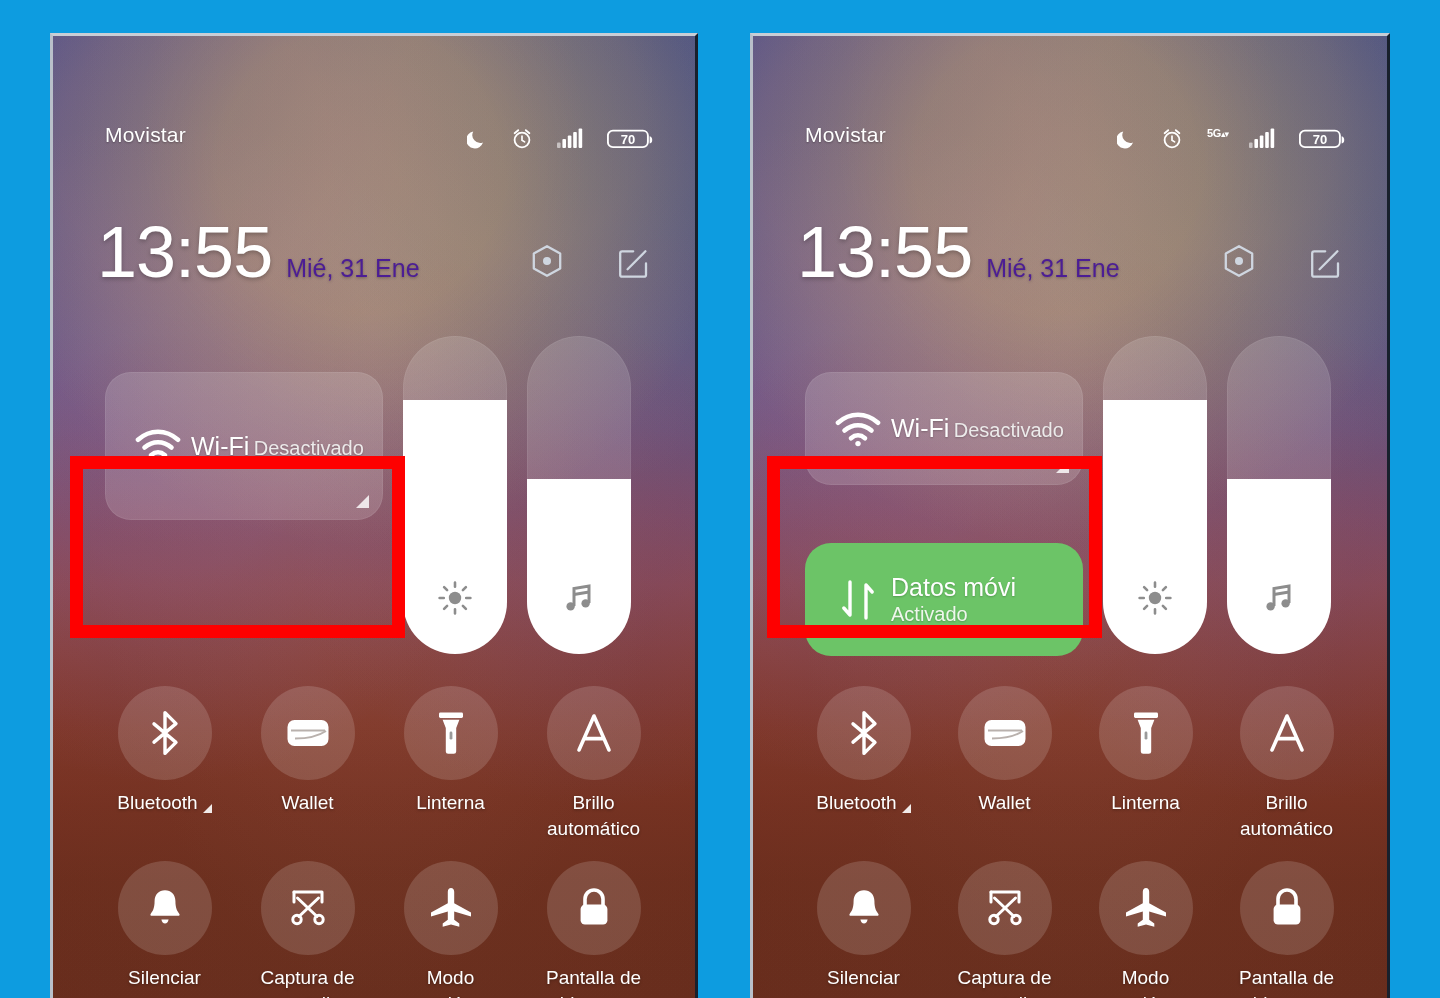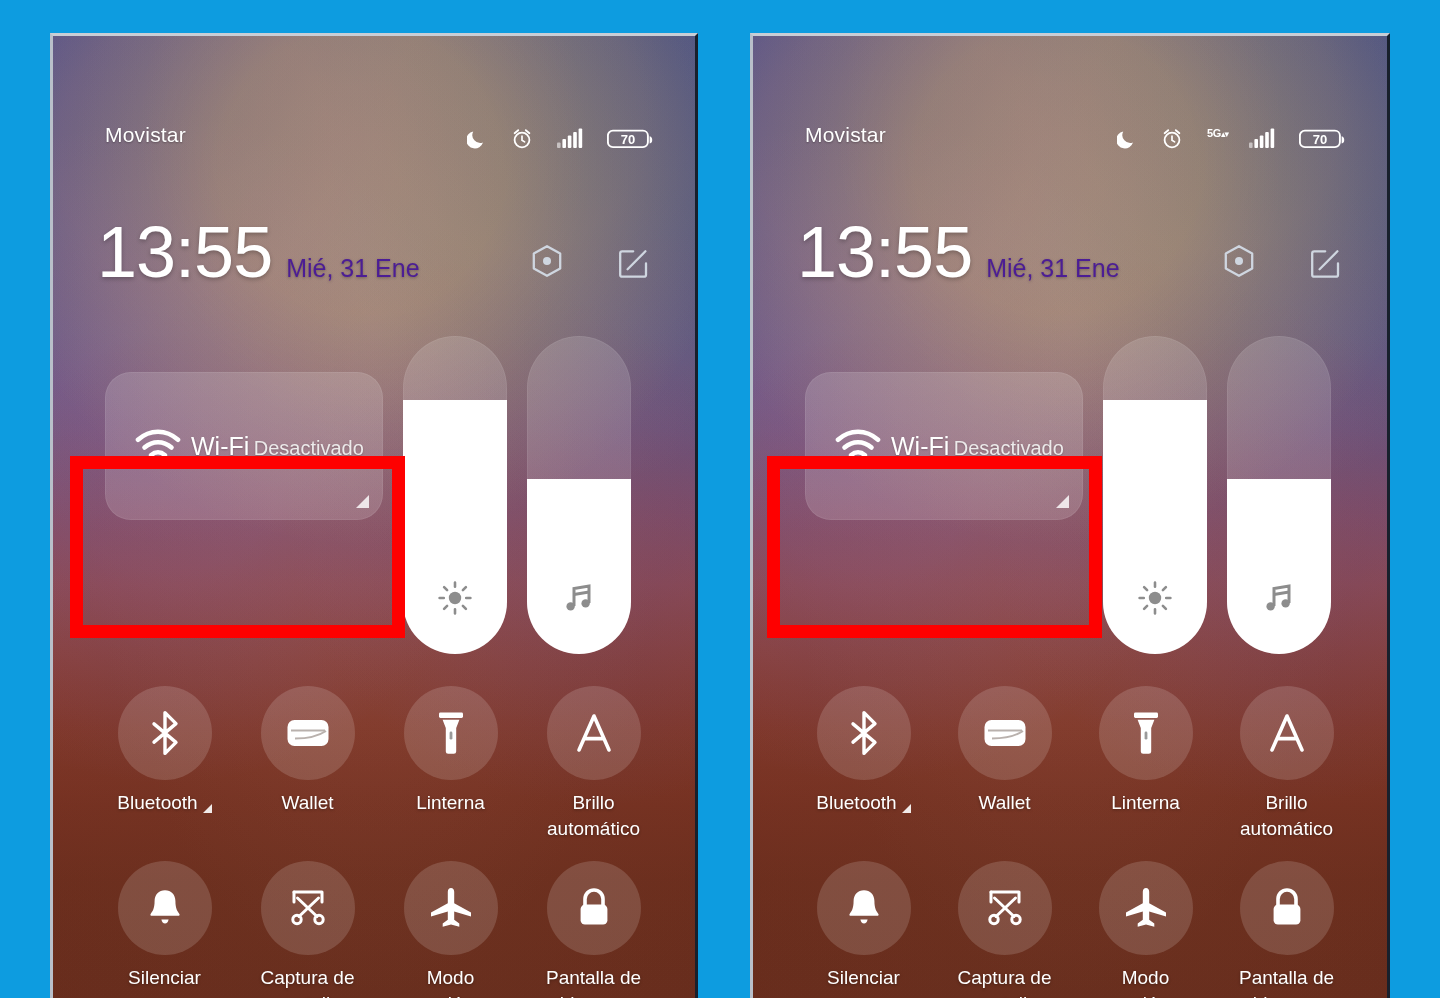--- a/index.html
+++ b/index.html
@@ -393,20 +393,31 @@
                 <circle cx="23" cy="32.6" r="2.7" fill="#fff"></circle>
               </svg>
             </span>
             <span class="ttxt">
               <span class="t1">Wi-Fi</span>
               <span class="t2">Desactivado</span>
             </span>
             <span class="corner-arrow"></span>
           </div>
 
+          <div class="bigtile on">
+            <span class="tico">
+              <svg width="42" height="48" viewBox="0 0 42 48">
+                <path d="M13 6v33M13 39l-6.2-7M29 42V9M29 9l6.2 7" fill="none" stroke="#fff" stroke-width="3.4" stroke-linecap="round" stroke-linejoin="round"></path>
+              </svg>
+            </span>
+            <span class="ttxt">
+              <span class="t1">Datos móvi</span>
+              <span class="t2">Activado</span>
+            </span>
+          </div>
         </div>
 
         <div class="slider">
           <span class="fill" style="height:80%"></span>
           <span class="sico">
             <svg width="36" height="36" viewBox="0 0 36 36">
               <circle cx="18" cy="18" r="6.2" fill="#8d8d8d"></circle>
               <g stroke="#8d8d8d" stroke-width="2.6" stroke-linecap="round">
                 <path d="M18 2.6v4.2M18 29.2v4.2M2.6 18h4.2M29.2 18h4.2M7.1 7.1l3 3M25.9 25.9l3 3M28.9 7.1l-3 3M10.1 25.9l-3 3"></path>
               </g>

